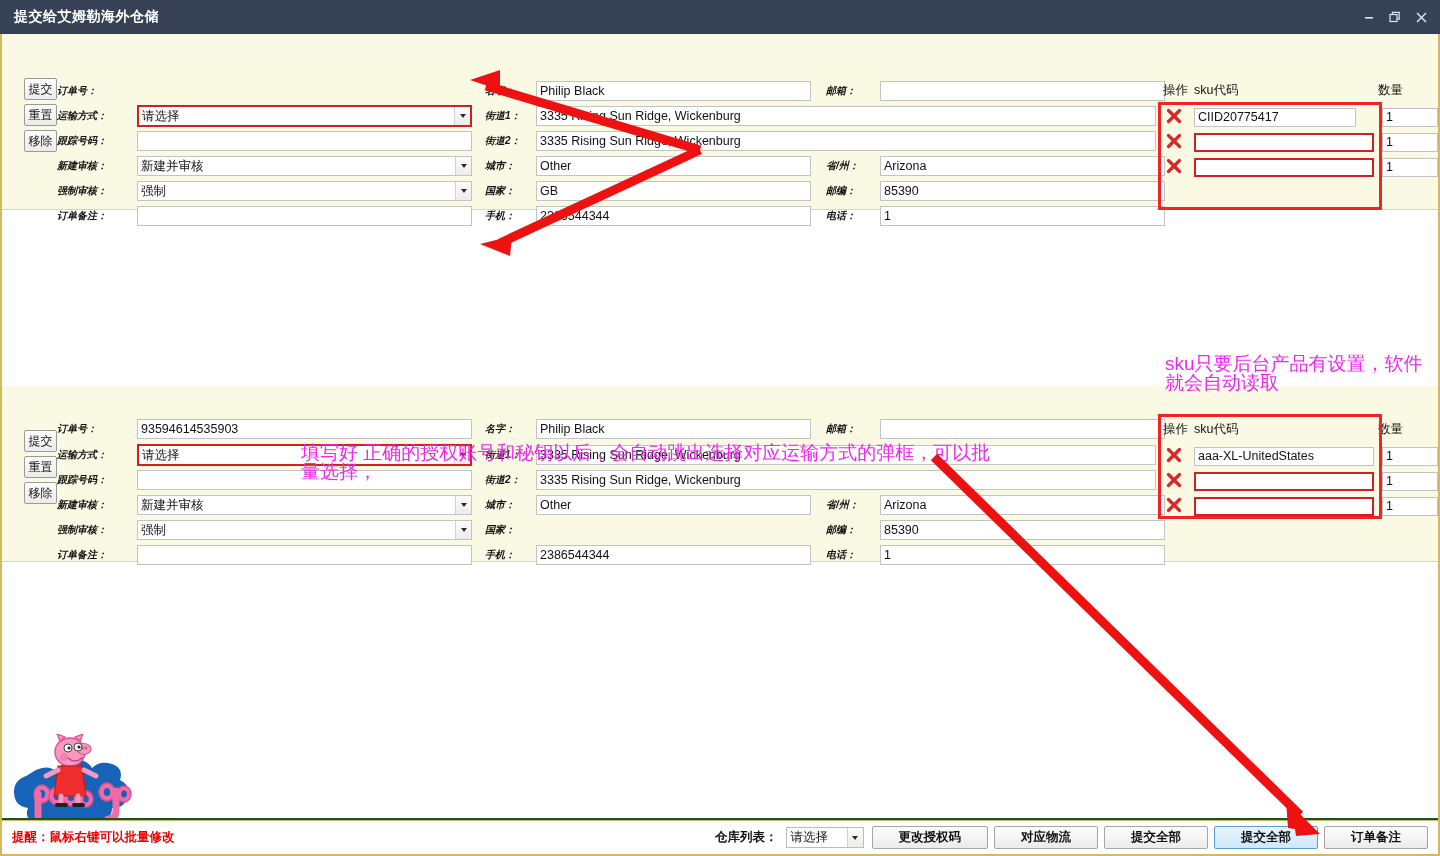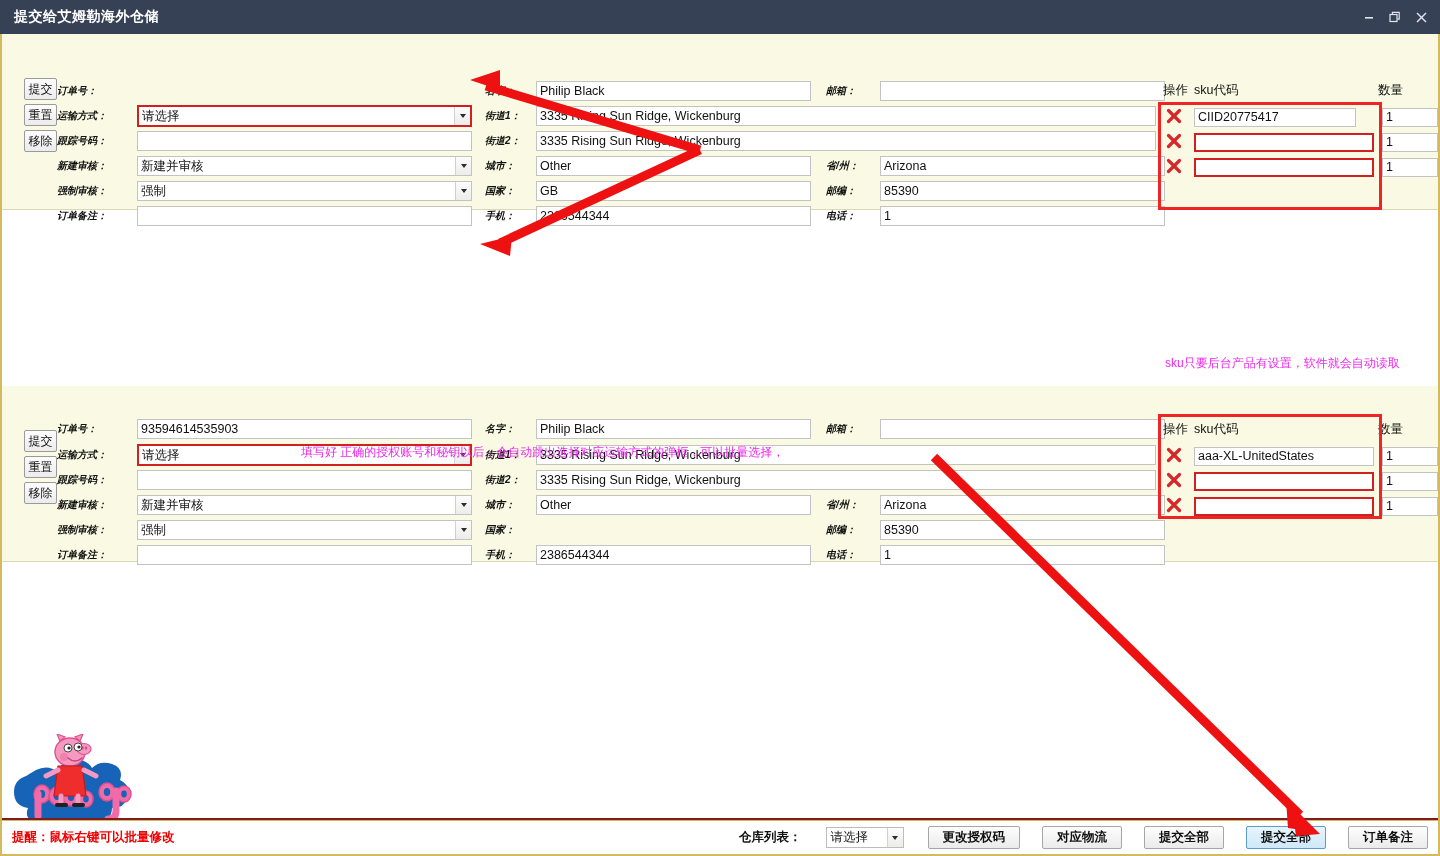--- a/index.html
+++ b/index.html
@@ -19,21 +19,21 @@
   }
   #titlebar .title{ font-size:14px; font-weight:bold; letter-spacing:.5px; }
   #titlebar .spacer{ flex:1; }
   .wbtn{ width:26px; height:26px; display:flex; align-items:center; justify-content:center;
          color:#e8ecf3; font-size:13px; cursor:default; }
   .wbtn svg{ display:block; }
 
   
   #appbody{
     position:absolute; top:34px; left:0; width:1440px; height:822px;
-    background:#7f1d1d;
+    background:#14532d;
     border-left:2px solid #d4b95e; border-right:2px solid #d4b95e;
     border-bottom:2px solid #d4b95e;
   }
 
   
   #formarea{ position:absolute; left:0; top:0; width:1436px; height:784px; background:#ffffff; overflow:hidden;}
 
   .block{
     position:relative; width:1436px; height:176px;
     background:#fafae4; border-bottom:1px solid #d9d9b8;
@@ -93,48 +93,48 @@
     font-size:12.5px; line-height:17px; padding:0 3px; color:#111; overflow:hidden; white-space:nowrap;
   }
   .skufld.red{ border:2px solid #d02020; }
   .qtyfld{
     position:absolute; height:19px; width:56px; background:#fff; border:1px solid #c3c3c3;
     font-size:12.5px; line-height:17px; padding:0 3px; color:#111;
   }
   .redframe{ position:absolute; border:3px solid #ef2424; pointer-events:none; }
 
   
-  .note{ position:absolute; color:#ee27ee; font-size:12px; line-height:19px; font-weight:normal; }
+  .note{ position:absolute; color:#ee27ee; font-size:19px; line-height:19px; font-weight:normal; }
 
   
   .arrowsvg{ position:absolute; left:0; top:0; pointer-events:none; }
 
   
   #logo{ position:absolute; left:6px; top:700px; width:140px; height:110px; }
 
   
   #bottombar{
     position:absolute; left:0; bottom:0; width:1436px; height:34px;
     background:#ffffff; border-top:1px solid #d4b95e;
-    display:flex; align-items:center;gap:16px;
+    display:flex; align-items:center;
   }
   #tipleft{ margin-left:10px; color:#ee0000; font-size:12.5px; font-weight:bold; }
   #bottombar .bspacer{ flex:1; }
   .blab{ font-size:12.5px; color:#111; margin-right:8px; font-weight:bold;}
   .bcombo{
     position:relative; width:78px; height:21px; background:#fff; border:1px solid #bcbcbc;
     font-size:12.5px; line-height:19px; padding:0 18px 0 4px; margin-right:8px; color:#111;
   }
   .bcombo .arrow{ position:absolute; right:0; top:0; width:16px; height:19px;
     background:linear-gradient(#fcfcfc,#ececeb); border-left:1px solid #d2d2d2;
     display:flex; align-items:center; justify-content:center;}
   .bcombo .arrow i{ width:0;height:0;border-left:3.5px solid transparent;
     border-right:3.5px solid transparent;border-top:4px solid #2a2a2a;}
   .bbtn{
-    height:23px; padding:0 14px; margin-right:6px;
+    height:23px; padding:0 26px; margin-right:6px;
     background:linear-gradient(#fdfdfd,#ebebeb); border:1px solid #a6a6a6; border-radius:2px;
     font-size:12.5px; line-height:21px; color:#111; cursor:default; font-weight:bold;
   }
   .bbtn.hl{ background:linear-gradient(#e8f4fc,#cfe8f8); border-color:#5a9bd0; }
   .bbtn.last{ margin-right:10px; }
 </style>
 </head>
 <body>
 
 <div id="titlebar">

